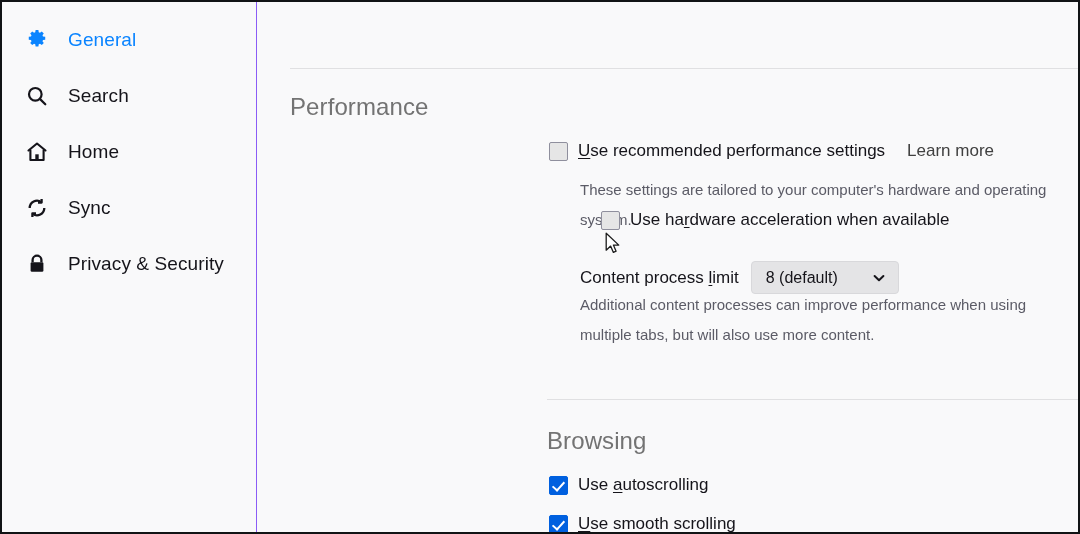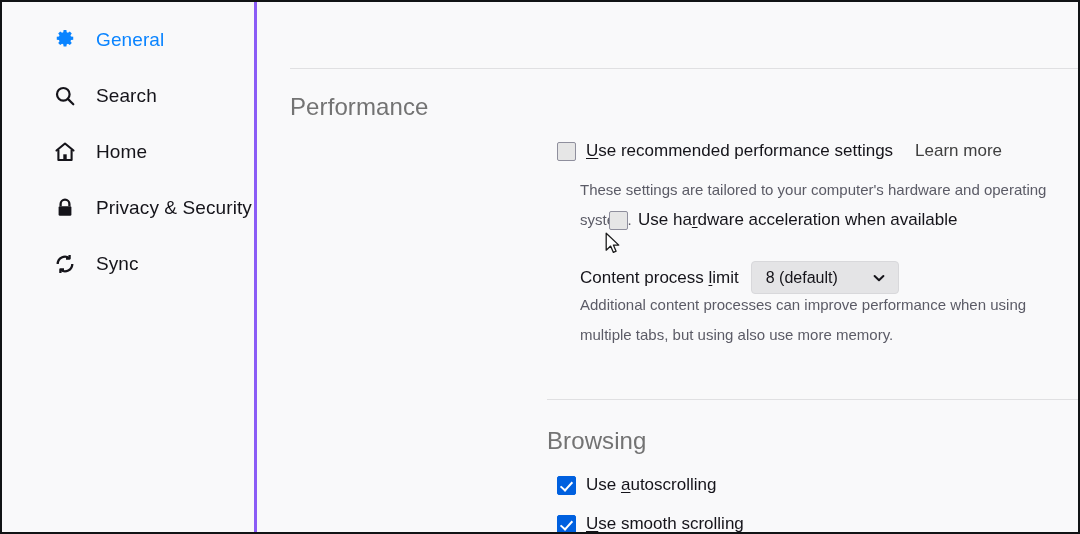--- a/index.html
+++ b/index.html
@@ -19,24 +19,23 @@
     background: #f9f9fa;
     overflow: hidden;
     display: flex;
   }
 
   
   #sidebar {
     width: 255px;
     flex: 0 0 255px;
     background: #f9f9fa;
-    border-right: 3px solid #8b5cf6;
+    border-right: 1px solid #8b5cf6;
     box-sizing: border-box;
     padding-top: 18px;
-    padding-left: 28px;
   }
   .nav-item {
     display: flex;
     align-items: center;
     height: 40px;
     padding-left: 22px;
     gap: 18px;
     color: #15141a;
     cursor: default;
     margin-bottom: 16px;
@@ -75,21 +74,20 @@
     color: #737373;
     margin: 0;
     letter-spacing: .1px;
   }
   .perf-title-wrap { position: absolute; top: 91px; left: 33px; }
 
   .row {
     display: flex;
     align-items: center;
     gap: 10px;
-    margin-left: 8px;
   }
   .cb {
     width: 19px; height: 19px;
     box-sizing: border-box;
     border-radius: 2px;
     flex: 0 0 19px;
     position: relative;
   }
   .cb.unchecked {
     background: #e6e6e6;
@@ -203,38 +201,38 @@
           <path d="M3.5 10.5 12 3.5l8.5 7"></path>
           <path d="M5.4 10.2V20h13.2v-9.8"></path>
           <rect x="10.3" y="14.3" width="3.4" height="5.7" fill="#15141a" stroke="none"></rect>
         </svg>
       </span>
       <span class="nav-label">Home</span>
     </div>
 
     <div class="nav-item">
       <span class="nav-icon">
-        <svg width="24" height="24" viewBox="0 0 24 24">
-          <path d="M7.6 10.2V8.1a4.4 4.4 0 0 1 8.8 0v2.1" fill="none" stroke="#15141a" stroke-width="2.3"></path>
-          <rect x="5.6" y="10.2" width="12.8" height="9.6" rx="1.4" fill="#15141a"></rect>
-        </svg>
-      </span>
-      <span class="nav-label">Privacy &amp; Security</span>
-    </div>
-
-    <div class="nav-item">
-      <span class="nav-icon">
         <svg width="24" height="24" viewBox="0 0 24 24" fill="none" stroke="#15141a" stroke-width="2.3" stroke-linecap="butt">
           <path d="M19.3 12a7.3 7.3 0 0 1-11.6 5.9"></path>
           <path d="M4.7 12a7.3 7.3 0 0 1 11.6-5.9"></path>
           <path d="M16.6 2.9v3.6h-3.6" stroke-linejoin="round"></path>
           <path d="M7.4 21.1v-3.6h3.6" stroke-linejoin="round"></path>
         </svg>
       </span>
       <span class="nav-label">Sync</span>
+    </div>
+
+    <div class="nav-item">
+      <span class="nav-icon">
+        <svg width="24" height="24" viewBox="0 0 24 24">
+          <path d="M7.6 10.2V8.1a4.4 4.4 0 0 1 8.8 0v2.1" fill="none" stroke="#15141a" stroke-width="2.3"></path>
+          <rect x="5.6" y="10.2" width="12.8" height="9.6" rx="1.4" fill="#15141a"></rect>
+        </svg>
+      </span>
+      <span class="nav-label">Privacy &amp; Security</span>
     </div>
 
   </nav>
 
   <main id="content">
 
     <div class="top-rule"></div>
 
     <div class="perf-title-wrap">
       <h2 class="section-title">Performance</h2>
@@ -258,21 +256,21 @@
       <span class="select">
         <span>8 (default)</span>
         <span class="chev">
           <svg width="14" height="14" viewBox="0 0 14 14" fill="none" stroke="#15141a" stroke-width="2" stroke-linecap="round" stroke-linejoin="round">
             <path d="M2.6 5 7 9.3 11.4 5"></path>
           </svg>
         </span>
       </span>
     </div>
 
-    <div class="desc" id="desc-proclimit">Additional content processes can improve performance when using multiple tabs, but using also use more memory.</div>
+    <div class="desc" id="desc-proclimit">Additional content processes can improve performance when using multiple tabs, but will also use more content.</div>
 
     <div class="mid-rule"></div>
 
     <div id="browsing-title">
       <h2 class="section-title">Browsing</h2>
     </div>
 
     <div class="row" id="row-autoscroll">
       <span class="cb checked"></span>
       <span class="cb-label"><span>Use </span><span class="ak">a</span><span>utoscrolling</span></span>

